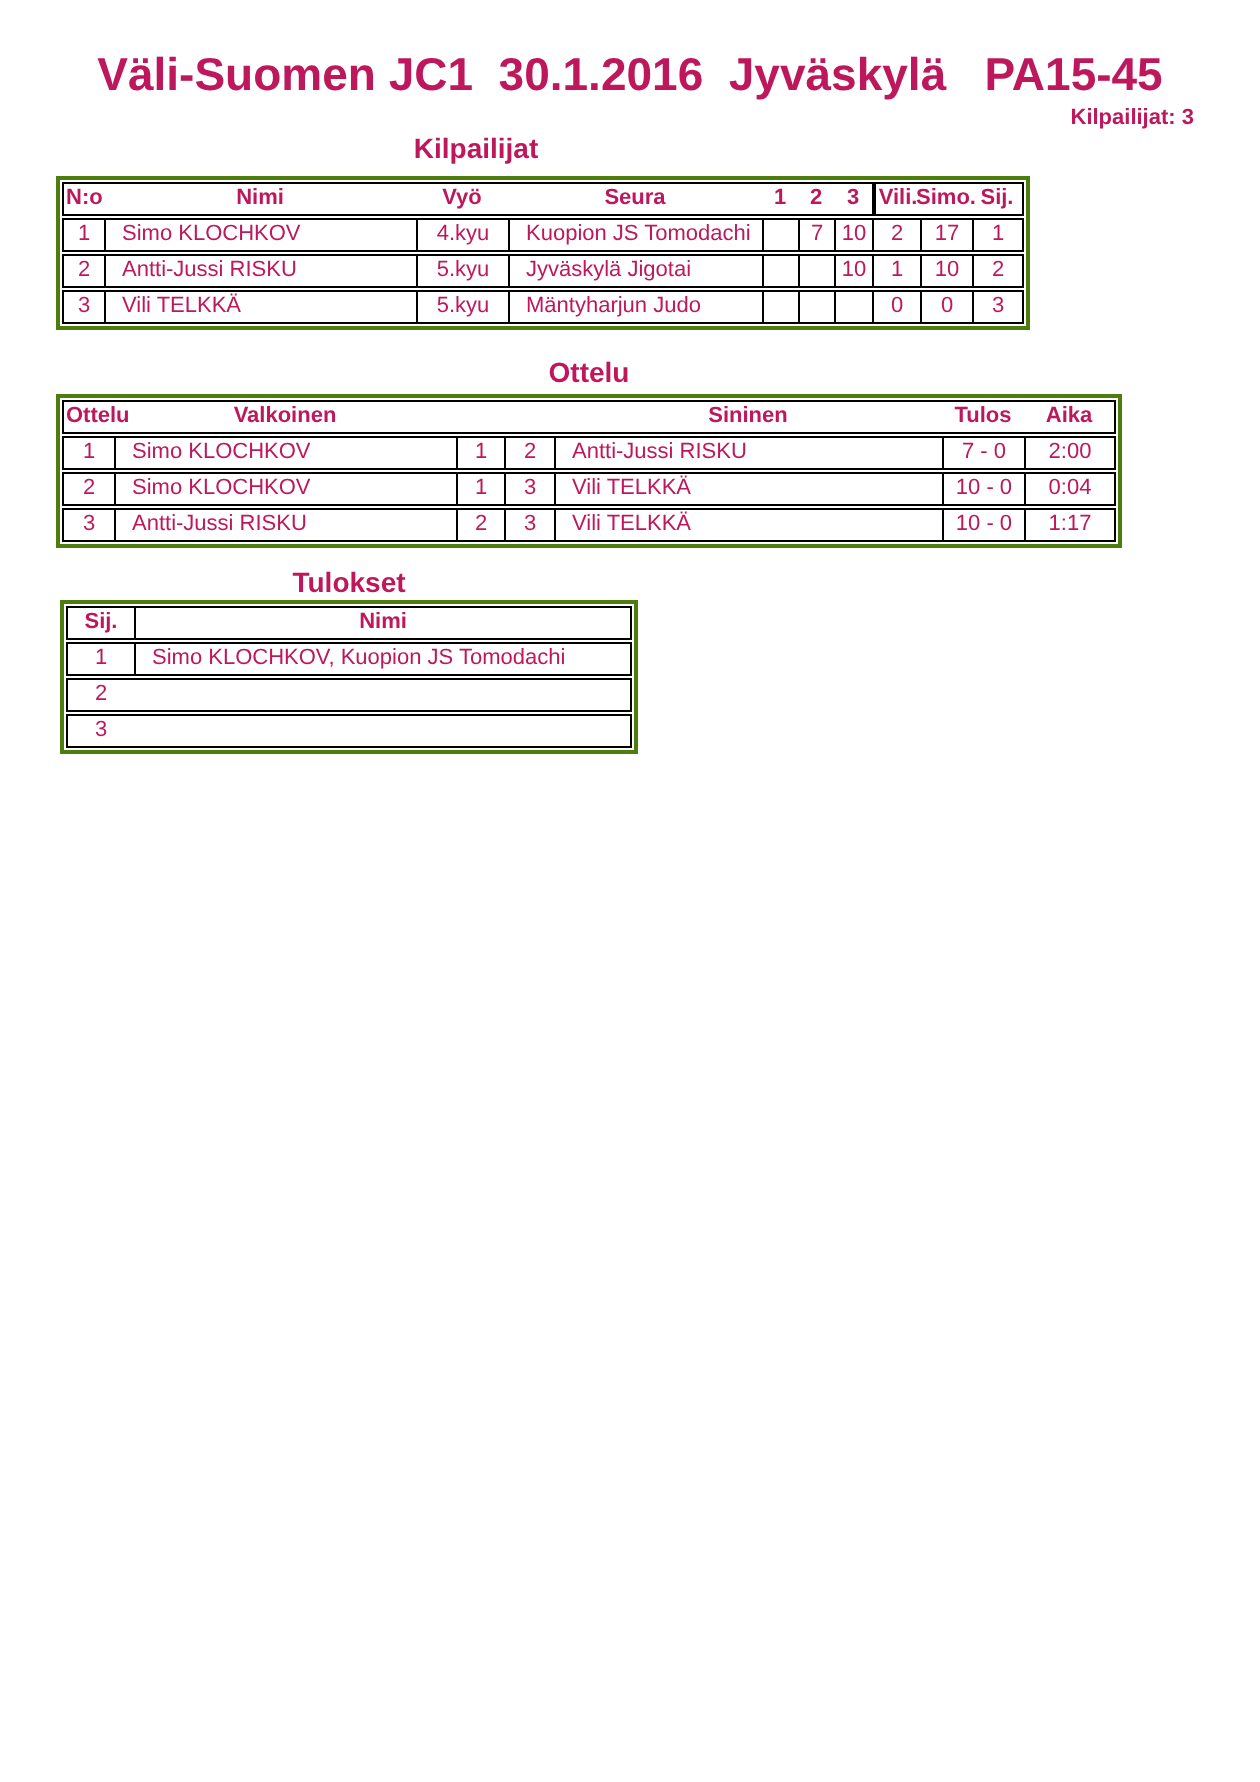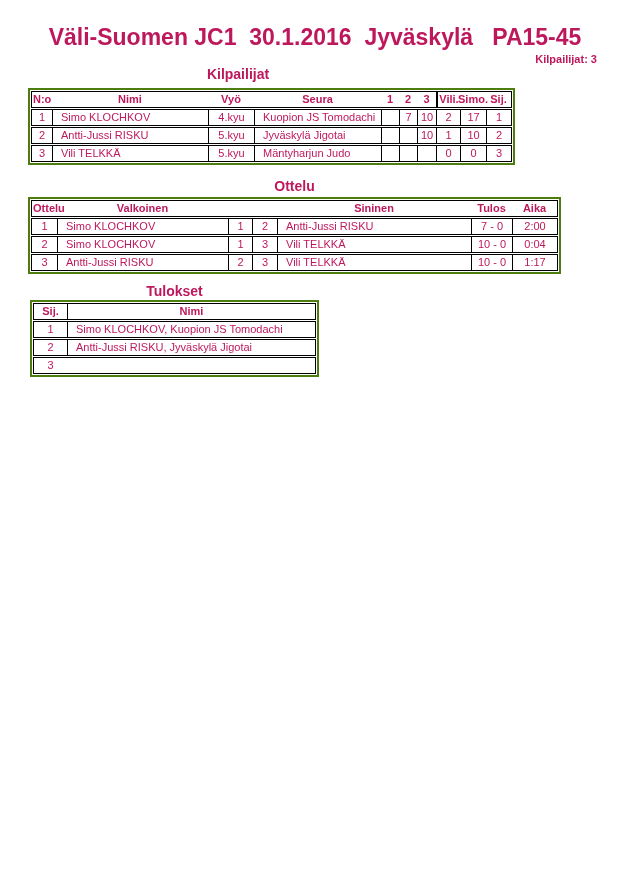--- a/index.html
+++ b/index.html
@@ -164,20 +164,19 @@
     <div class="trow hrow">
       <div class="c r-sij ctr">Sij.</div>
       <div class="c r-nimi ctr">Nimi</div>
     </div>
     <div class="trow brow">
       <div class="c r-sij ctr">1</div>
       <div class="c r-nimi lft">Simo KLOCHKOV, Kuopion JS Tomodachi</div>
     </div>
     <div class="trow brow">
       <div class="c r-sij ctr">2</div>
-      <div class="c r-nimi lft">Antti-Jussi RISKU, Jyväskylä Jigotai</div>
     </div>
     <div class="trow brow">
       <div class="c r-sij ctr">3</div>
     </div>
   </div>
 
 </div>
 
 </body></html>

